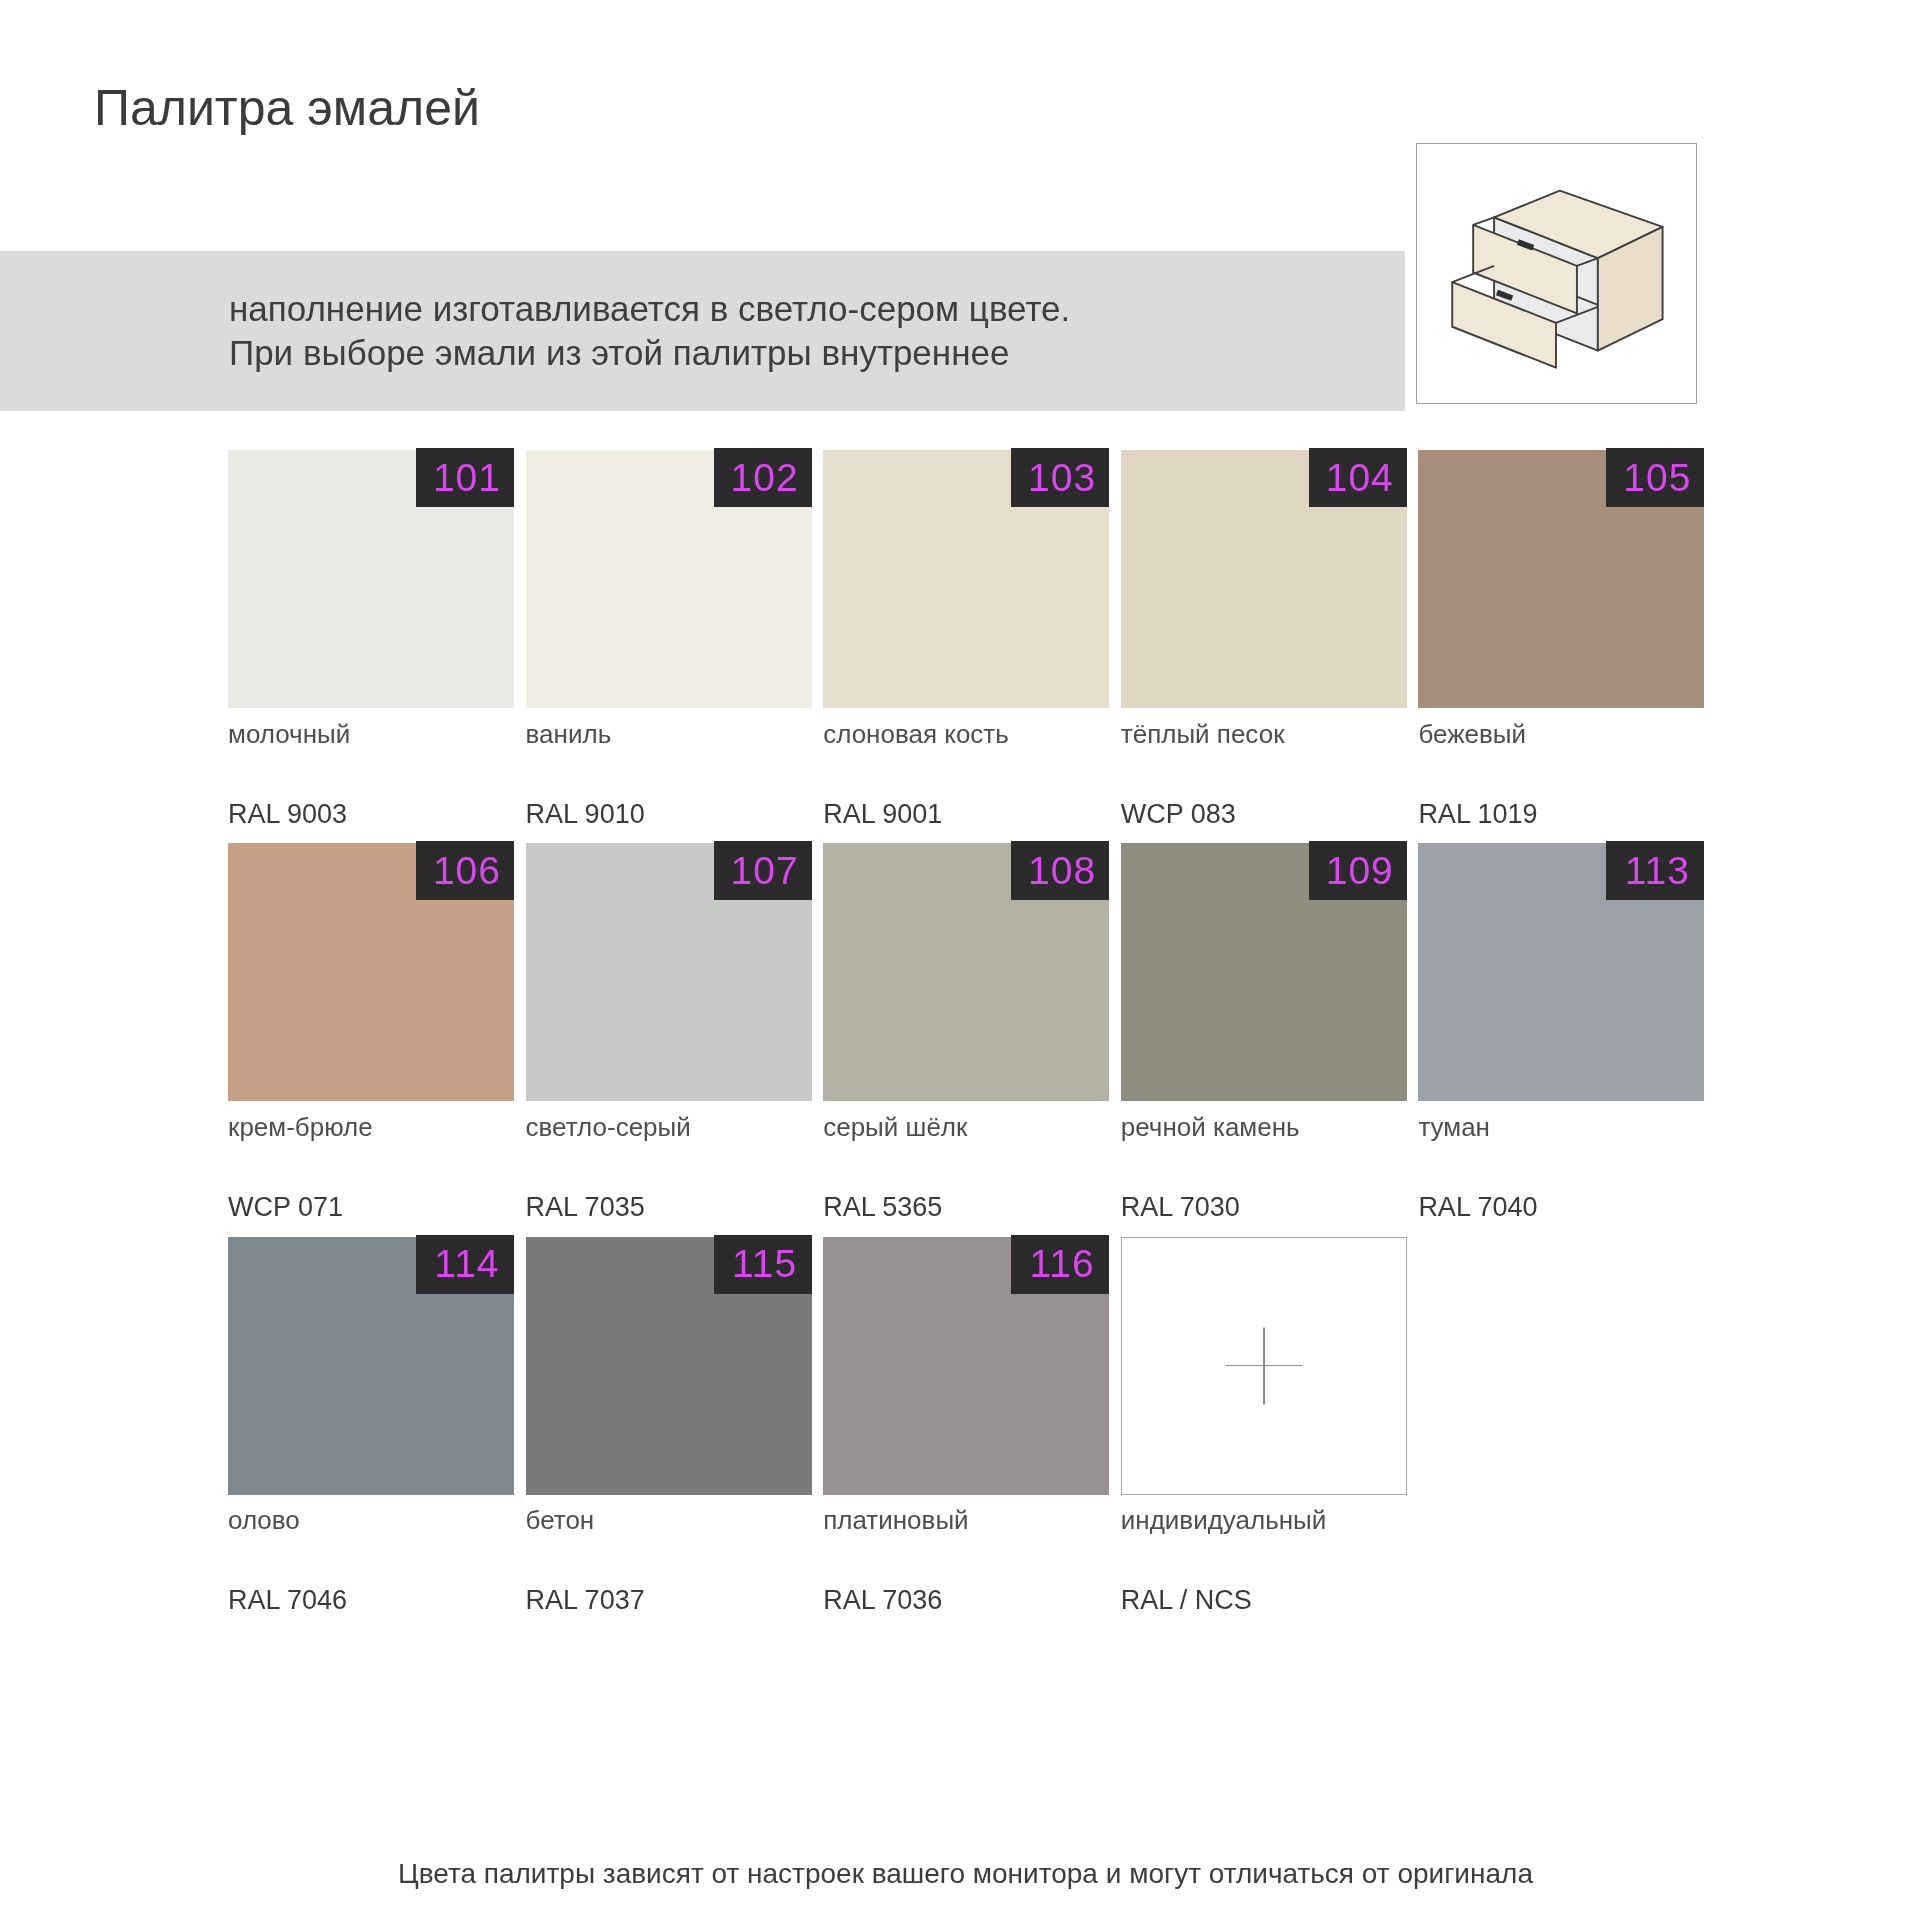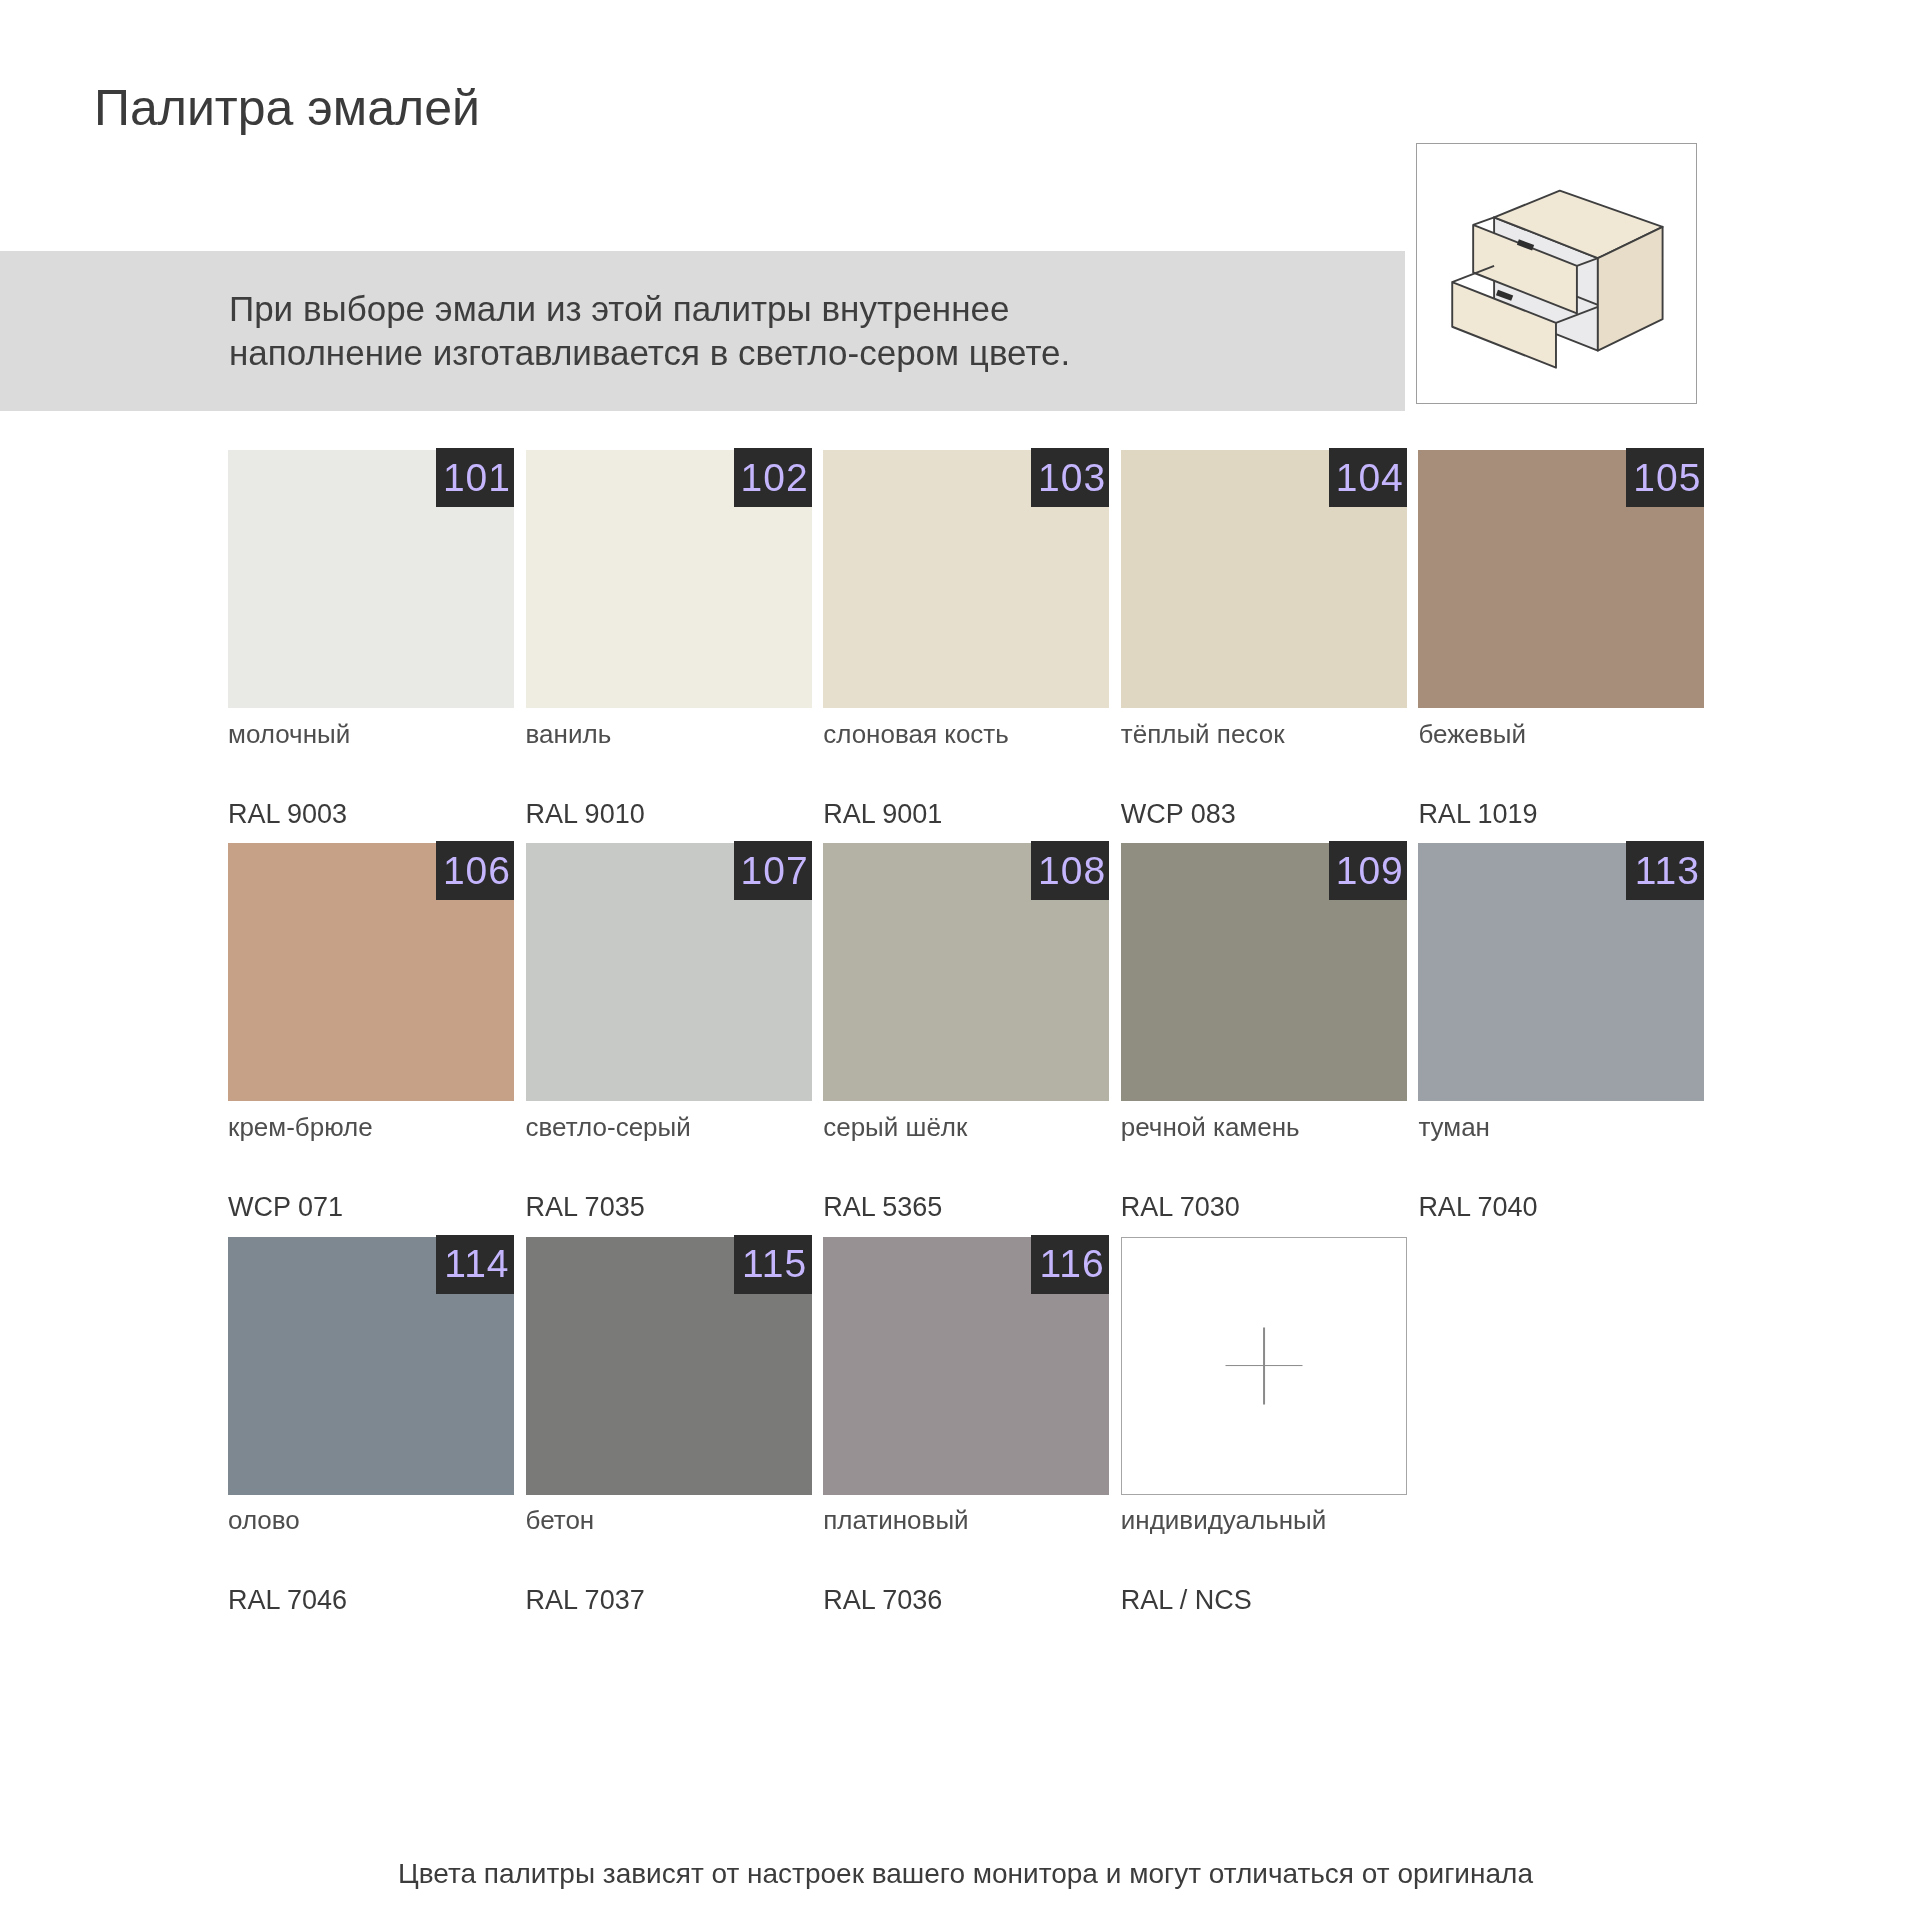--- a/index.html
+++ b/index.html
@@ -26,22 +26,22 @@
     position:absolute;left:228px;top:450px;
     display:grid;grid-template-columns:repeat(5,286px);
     column-gap:11.6px;row-gap:12.6px;
   }
   .cell{width:286px;}
   .swatch{
     position:relative;width:286px;height:258px;box-sizing:border-box;
   }
   .swatch.custom{background:#ffffff;border:1.9px solid #a6a6a6;}
   .badge{
-    position:absolute;top:-1.9px;right:0;width:78px;height:59px;
-    background:#2b2b2b;color:#c4b5fd;font-size:39px;font-weight:400;
+    position:absolute;top:-1.9px;right:0;width:98px;height:59px;
+    background:#2b2b2b;color:#d946ef;font-size:39px;font-weight:400;
     display:flex;align-items:center;justify-content:center;
     padding-left:3.9px;box-sizing:border-box;letter-spacing:1px;
   }
   .cross-h,.cross-v{position:absolute;background:#8a8a8a;}
   .cross-h{width:77px;height:1.9px;left:50%;top:50%;transform:translate(-50%,-50%);}
   .cross-v{width:1.9px;height:77px;left:50%;top:50%;transform:translate(-50%,-50%);}
   .swatch-name{margin-top:9.7px;font-size:26px;line-height:32px;color:#4e4e4e;}
   .swatch-code{font-size:27px;line-height:33px;color:#3a3a3a;font-weight:500;margin-top:48px;}
   .footer-note{
     position:absolute;left:0;top:1858px;width:1931px;
@@ -50,22 +50,22 @@
 </style>
 </head>
 <body>
 
 <div id="page">
 
   <h1 class="page-title">Палитра эмалей</h1>
 
   <div class="banner">
     <div class="banner-text">
+      <div>наполнение изготавливается в светло-сером цвете.</div>
       <div>При выборе эмали из этой палитры внутреннее</div>
-      <div>наполнение изготавливается в светло-сером цвете.</div>
     </div>
   </div>
 
   <div class="illustration-box">
     <svg width="277" height="257" viewBox="0 0 291 270" fill="none" stroke="#3f3f3f" stroke-width="2" stroke-linejoin="round">
 
       <polygon points="81,77 190,120 190,217 81,174" fill="#EAEAEC"></polygon>
 
       <polygon points="81,77 150,49 258,87 190,120" fill="#F0E7D5"></polygon>
 

